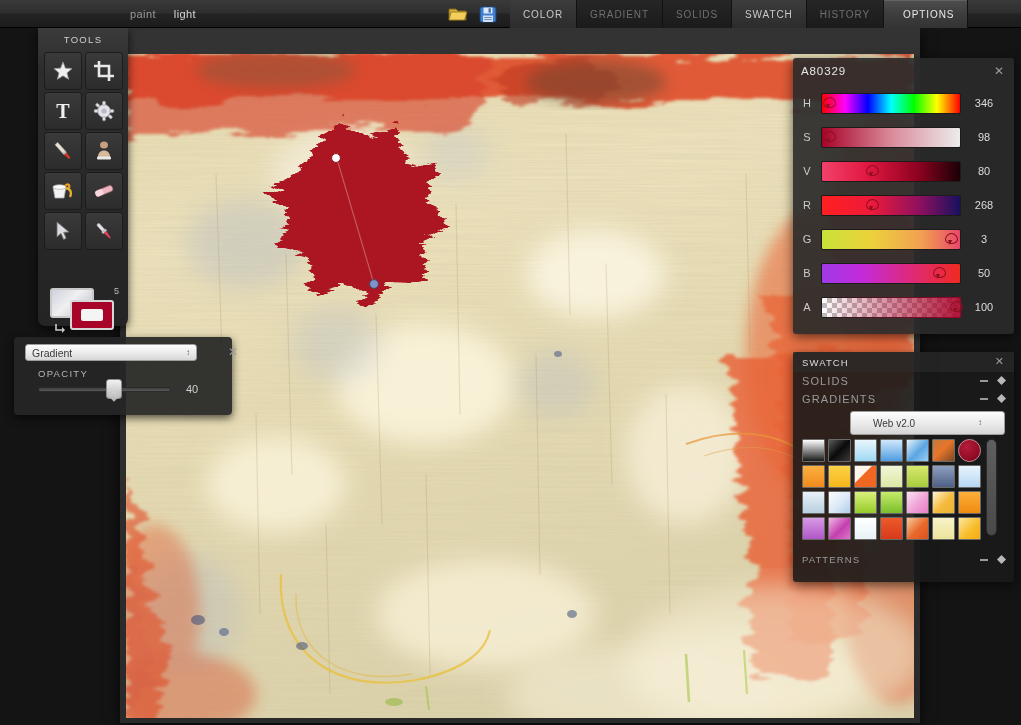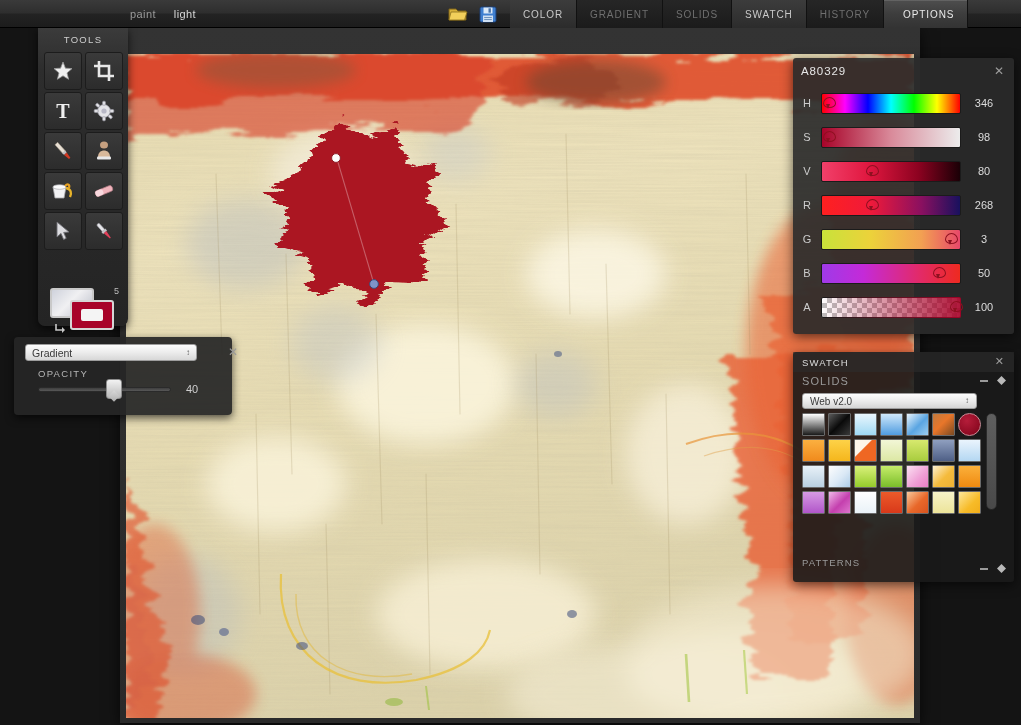--- a/index.html
+++ b/index.html
@@ -190,39 +190,39 @@
     height:18px; display:flex; align-items:center; padding:0 9px; position:relative;
     font-size:11px; letter-spacing:1.1px; color:#9a9a9a;
   }
   .sp-ctrls { position:absolute; right:8px; top:4px; display:flex; gap:9px; align-items:center; }
   .sp-minus { width:8px; height:2px; background:#9a9a9a; display:block; }
   .sp-plus { width:9px; height:9px; background:#b9b9b9; display:block;
     clip-path: polygon(50% 0,100% 50%,50% 100%,0 50%); }
 
   .sp-dropdown-row { padding:3px 9px 0 9px; display:flex; align-items:flex-start; gap:4px; }
   .sp-dropdown {
-    width:175px; height:16px; border-radius:3px;
+    width:175px; height:24px; border-radius:3px;
     background: linear-gradient(to bottom,#fdfdfd 0%,#ebebeb 52%,#d5d5d5 100%);
-    border:1px solid #9d9d9d; display:flex; align-items:center; padding:0 7px;
-    font-size:10px; color:#3a3a3a;
+    border:1px solid #9d9d9d; display:flex; align-items:center; padding:0 22px;
+    font-size:10px; color:#3a3a3a;margin-left:48px;
   }
   .sp-dropdown .caret { margin-left:auto; font-size:8px; color:#666; line-height:1; }
 
   .sp-grid-wrap { position:relative; margin:4px 9px 0 9px; display:flex; gap:5px; }
   .sp-grid { display:grid; grid-template-columns:repeat(7,23px); grid-auto-rows:23px; gap:3px; }
   .sp-cell { width:23px; height:23px; border:1px solid #6a6a6a; border-radius:1px; }
   .sp-cell.round { border-radius:50%; border:1px solid #c98b96; }
   .sp-scroll {
     width:11px; height:97px; border-radius:6px;
     background: linear-gradient(to bottom,#5f5f5f,#494949);
     border:1px solid #2a2a2a;
   }
   .sp-footer {
-    position:absolute; left:0; bottom:3px; width:221px; height:22px;
-    display:flex; padding:0 9px;
+    position:absolute; left:0; bottom:12px; width:221px; height:22px;
+    display:flex; align-items:center; padding:0 9px;
     font-size:9.5px; letter-spacing:1.1px; color:#9a9a9a;margin-top:25px;
   }
 </style>
 </head>
 <body>
 
 <div id="app">
 
   <div class="menubar">
     <div class="menubar-left">
@@ -623,20 +623,27 @@
     </div>
 
     <div class="sp-section">
       <span>SOLIDS</span>
       <span class="sp-ctrls">
         <i class="sp-minus"></i>
         <i class="sp-plus"></i>
       </span>
     </div>
 
+    <div class="sp-section">
+      <span>GRADIENTS</span>
+      <span class="sp-ctrls">
+        <i class="sp-minus"></i>
+        <i class="sp-plus"></i>
+      </span>
+    </div>
 
     <div class="sp-dropdown-row">
       <div class="sp-dropdown">
         <span>Web v2.0</span>
         <span class="caret">↕</span>
       </div>
     </div>
 
     <div class="sp-grid-wrap">
       <div class="sp-grid" id="swatch-grid">

